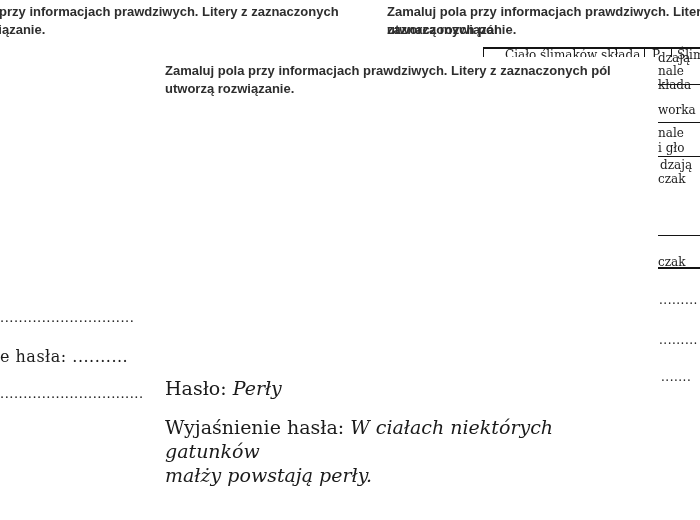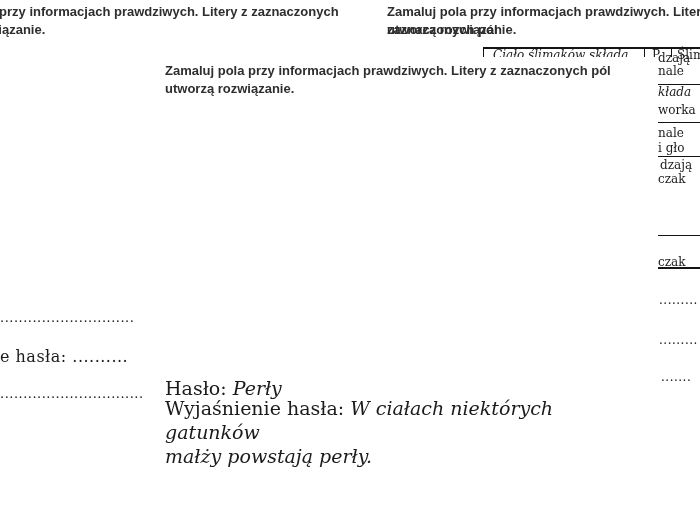--- a/index.html
+++ b/index.html
@@ -49,28 +49,28 @@
   </div>
 
   <div class="abs" style="left:0;top:0;width:700px;height:520px;">
     <div class="abs sans instr" style="left:387px;top:3px;width:400px;">Zamaluj pola przy informacjach prawdziwych. Litery z zaznaczonych pól</div>
     <div class="abs sans instr" style="left:387px;top:21px;width:400px;">utworzą rozwiązanie.</div>
 
     <div class="abs hline" style="left:483px;top:47px;width:217px;height:2px;"></div>
     <div class="abs vline" style="left:483px;top:47px;height:10px;"></div>
     <div class="abs vline" style="left:644px;top:47px;height:10px;"></div>
     <div class="abs vline" style="left:671px;top:47px;height:10px;"></div>
-    <div class="abs frag" style="left:493px;top:49px;font-style:italic;">Ciało ślimaków składa</div>
+    <div class="abs frag" style="left:505px;top:49px;">Ciało ślimaków składa</div>
     <div class="abs frag" style="left:652px;top:49px;">P</div>
     <div class="abs frag" style="left:677px;top:49px;">Ślimaki wyrzą</div>
 
     <div class="abs frag" style="left:658px;top:52px;">dzają</div>
     <div class="abs frag" style="left:658px;top:65px;">nale</div>
     <div class="abs hline" style="left:657px;top:84px;width:43px;"></div>
-    <div class="abs frag" style="left:658px;top:86px;font-style:italic;">kłada</div>
+    <div class="abs frag" style="left:658px;top:79px;">kłada</div>
     <div class="abs frag" style="left:658px;top:104px;">worka</div>
     <div class="abs hline" style="left:657px;top:122px;width:43px;"></div>
     <div class="abs frag" style="left:658px;top:127px;">nale</div>
     <div class="abs frag" style="left:658px;top:142px;">i gło</div>
     <div class="abs hline" style="left:657px;top:156px;width:43px;"></div>
     <div class="abs frag" style="left:660px;top:159px;">dzają</div>
     <div class="abs frag" style="left:658px;top:173px;">czak</div>
     <div class="abs hline" style="left:657px;top:235px;width:43px;"></div>
     <div class="abs frag" style="left:622px;top:241px;">wysta</div>
     <div class="abs frag" style="left:658px;top:256px;">czak</div>
@@ -92,20 +92,20 @@
           <col style="width:26px">
         </colgroup>
     <tbody></tbody>
       </table>
 
     <div class="abs haslo" style="left:13px;top:320px;">
       <span>Hasło:</span>
       <span class="ital">Perły</span>
     </div>
 
-    <div class="abs haslo" style="left:13px;top:339px;width:478px;line-height:24px;">
+    <div class="abs haslo" style="left:13px;top:358px;width:478px;line-height:24px;">
       <span>Wyjaśnienie hasła:</span>
       <span class="ital">W ciałach niektórych gatunków
 małży powstają perły.</span>
     </div>
   </div>
 
 </div>
 
 </body></html>

